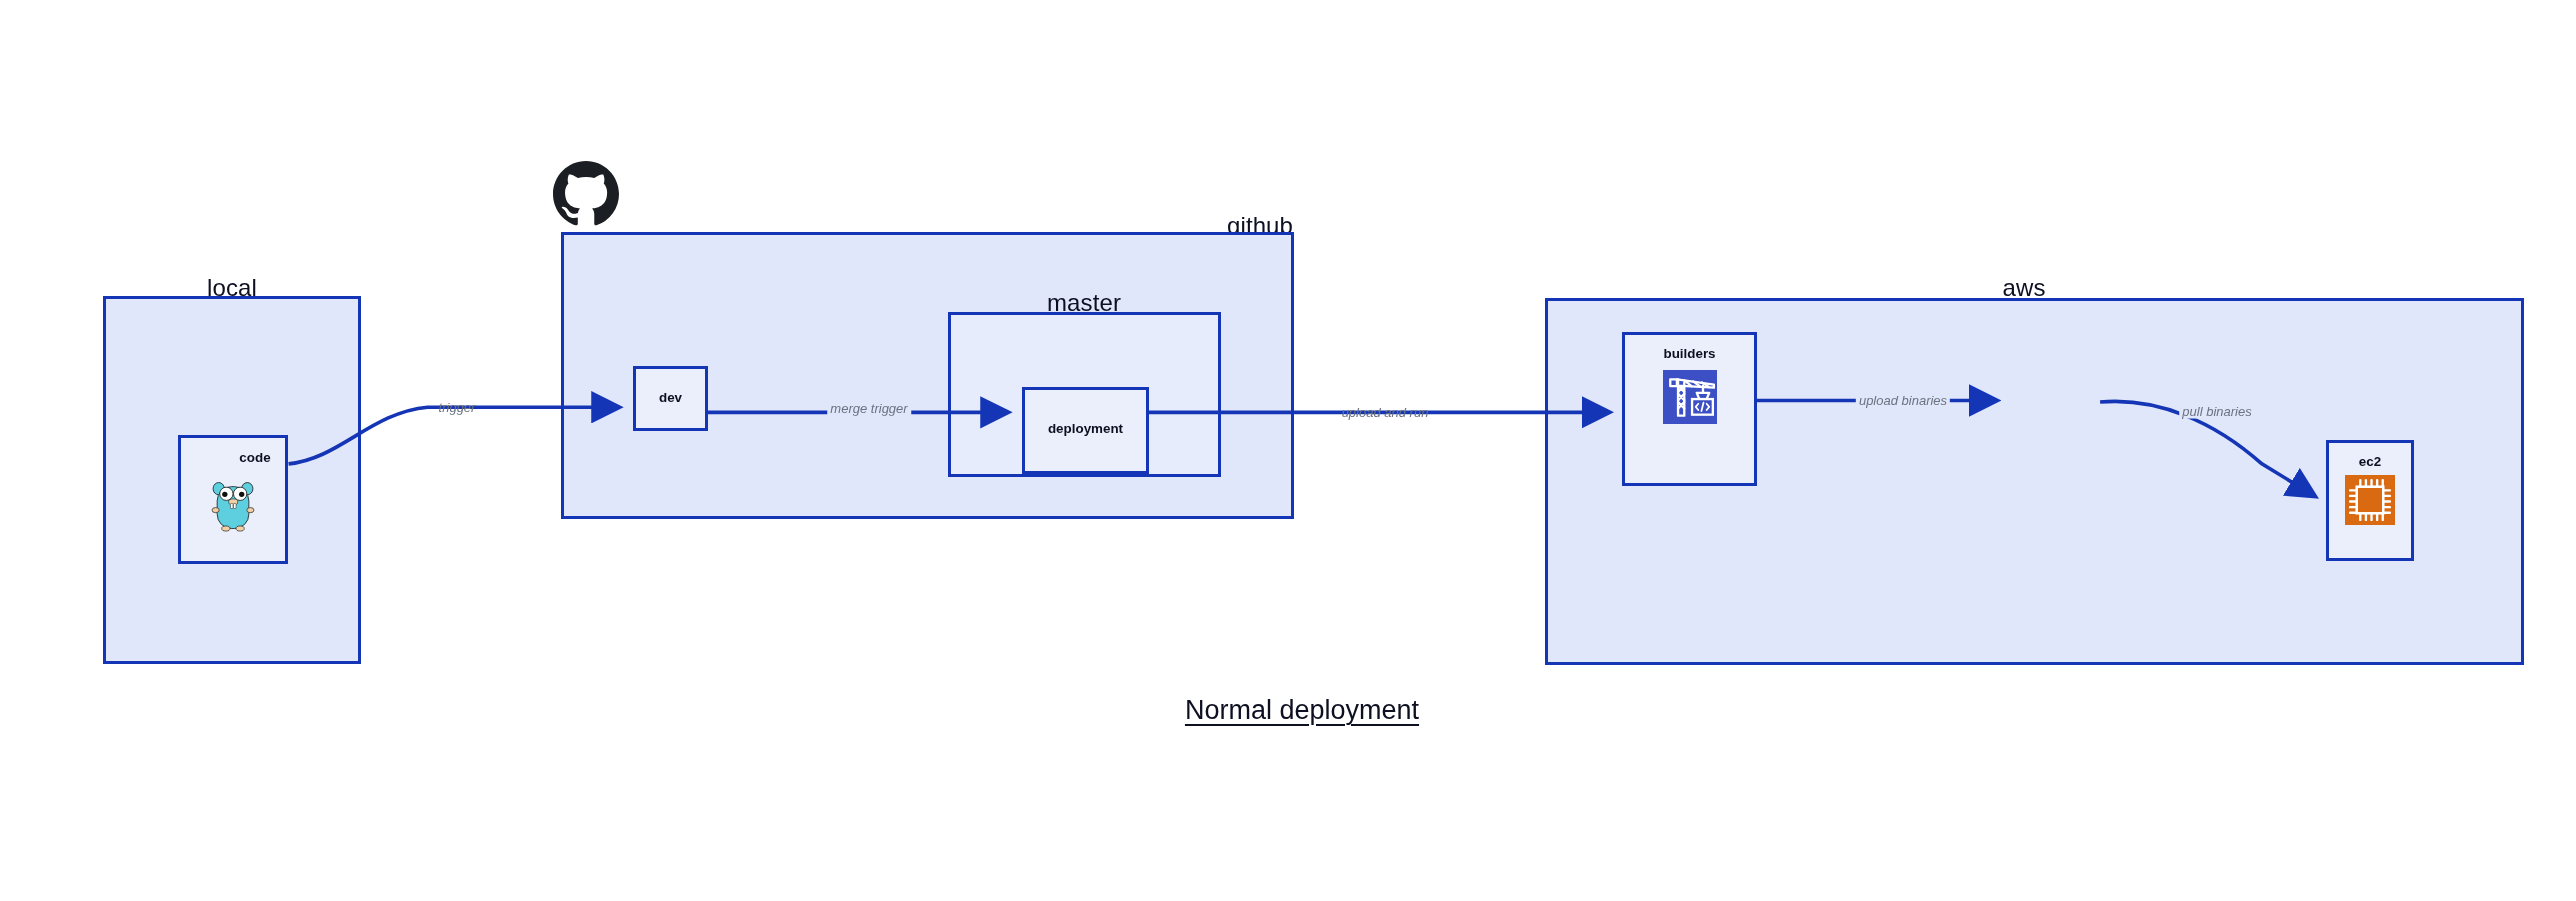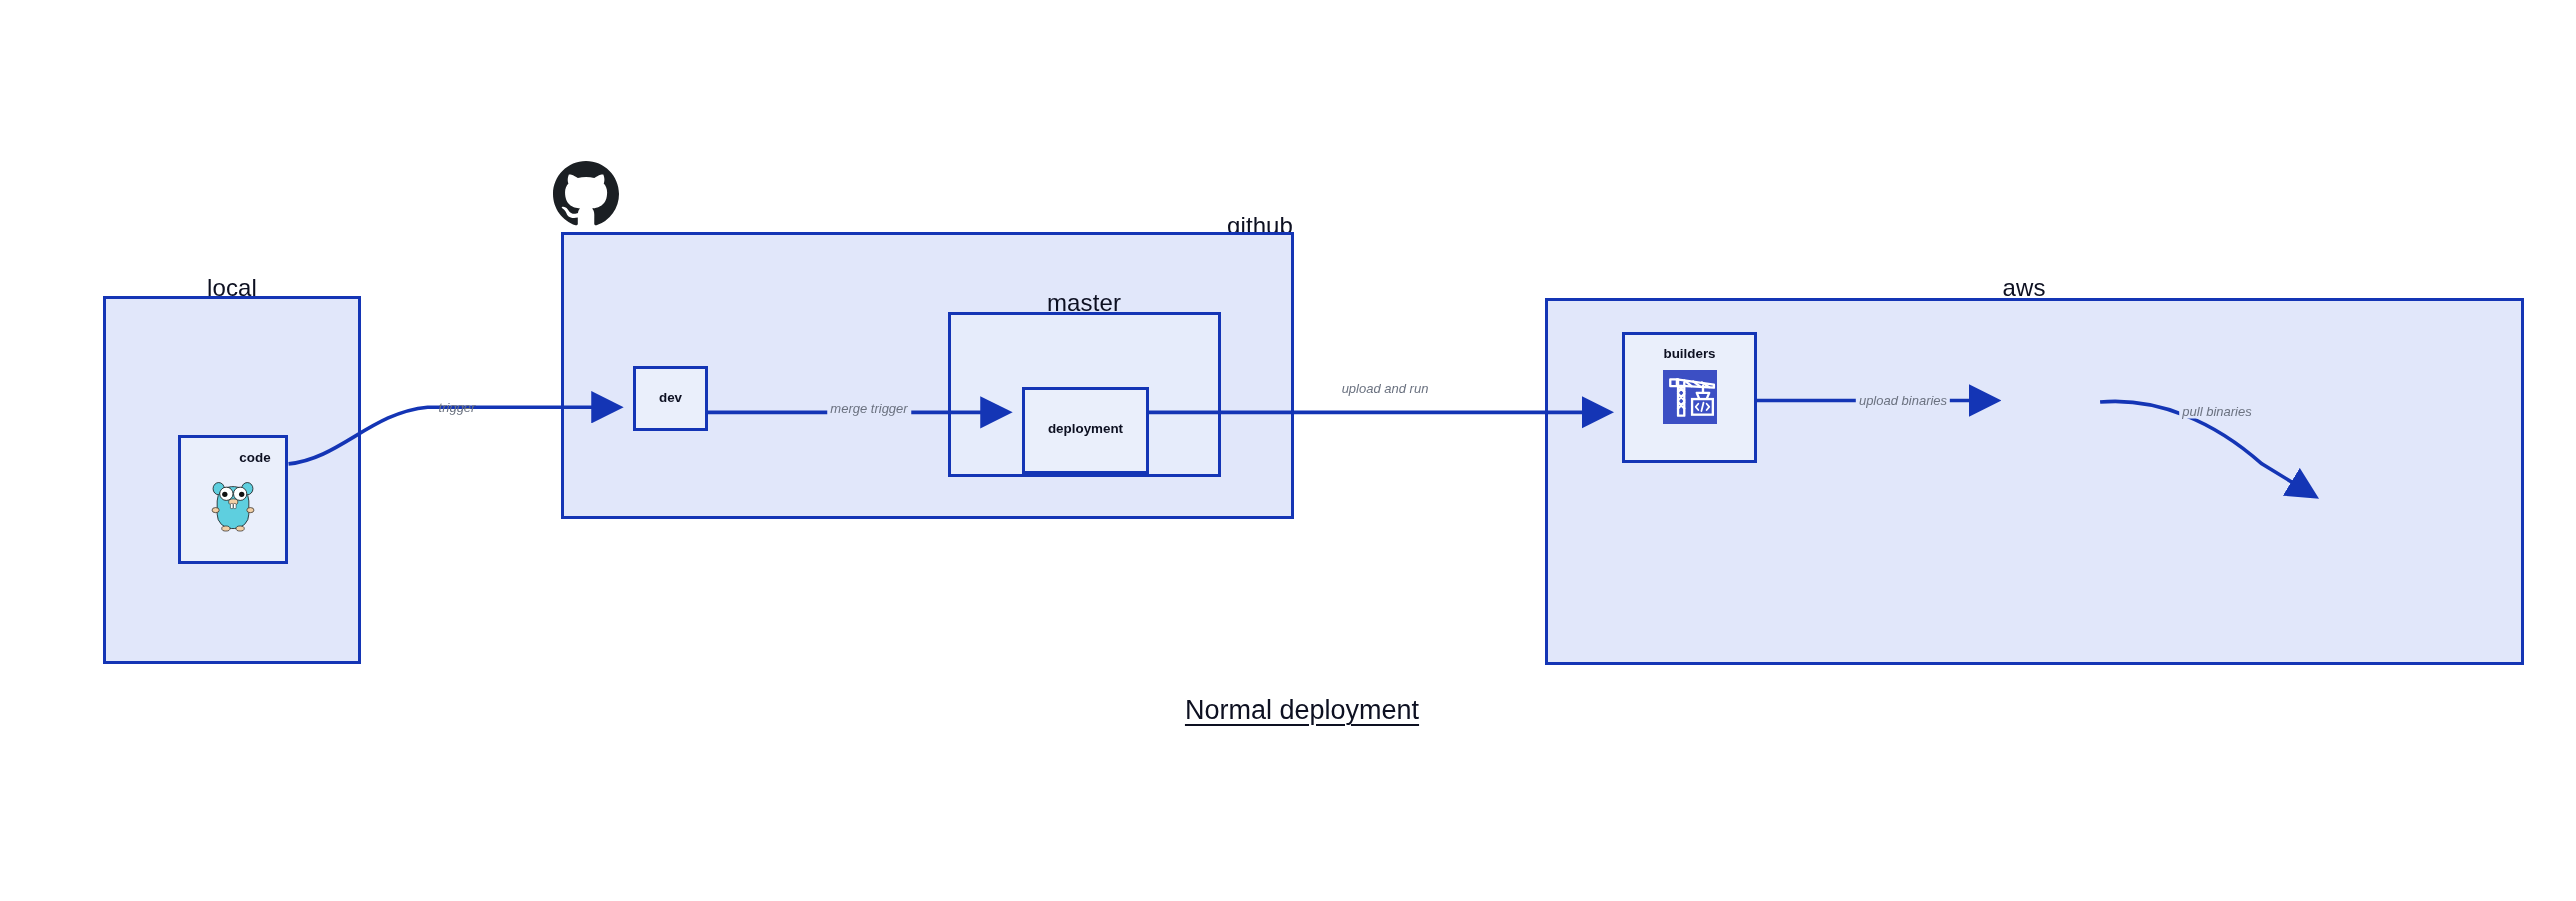--- a/index.html
+++ b/index.html
@@ -170,21 +170,21 @@
   <div class="group-title t-center" style="left:1084px; top:279px;">master</div>
   <div class="group inner" style="left:948px; top:312px; width:273px; height:165px;"></div>
 
   <div class="node" style="left:1022px; top:387px; width:127px; height:87px;">
     <div class="node-label" style="top:32px;">deployment</div>
   </div>
 
   <div class="group-title t-center" style="left:2024px; top:264px;">aws</div>
   <div class="group" style="left:1545px; top:298px; width:979px; height:367px;"></div>
 
-  <div class="node" style="left:1622px; top:332px; width:135px; height:131px;">
+  <div class="node" style="left:1622px; top:332px; width:135px; height:154px;">
     <div class="node-label" style="top:12.4px;">builders</div>
     <div class="node-icon" style="top:35px; width:54px; height:54px;">
       <svg viewBox="0 0 104 104" width="54" height="54" aria-hidden="true">
         <rect x="0" y="0" width="104" height="104" fill="#3c4fc4"></rect>
         <g fill="none" stroke="#ffffff" stroke-width="4.5" stroke-linejoin="round" stroke-linecap="round">
 
           <rect x="14" y="18" width="13" height="13"></rect>
 
           <path d="M29 18 L29 88 M41 24 L41 88 M29 88 L41 88"></path>
           <path d="M29 30 L41 42 M41 30 L29 42 M29 46 L41 58 M41 46 L29 58 M29 62 L41 74 M41 62 L29 74"></path>
@@ -199,20 +199,35 @@
         <g fill="none" stroke="#ffffff" stroke-width="3.4" stroke-linecap="round" stroke-linejoin="round">
           <path d="M68 65 L63 71 L68 77"></path>
           <path d="M84 65 L89 71 L84 77"></path>
           <path d="M78 63 L74 79"></path>
         </g>
       </svg>
     </div>
   </div>
 
 
+  <div class="node" style="left:2326px; top:440px; width:88px; height:121px;">
+    <div class="node-label" style="top:12.4px;">ec2</div>
+    <div class="node-icon" style="top:32px; width:50px; height:50px;">
+      <svg viewBox="0 0 98 98" width="50" height="50" aria-hidden="true">
+        <rect x="0" y="0" width="98" height="98" fill="#d96a12"></rect>
+        <g stroke="#ffffff" stroke-width="4.6" stroke-linecap="round">
+          <path d="M30 10 L30 24 M41 10 L41 24 M52 10 L52 24 M63 10 L63 24 M74 10 L74 24"></path>
+          <path d="M30 74 L30 88 M41 74 L41 88 M52 74 L52 88 M63 74 L63 88 M74 74 L74 88"></path>
+          <path d="M10 30 L24 30 M10 41 L24 41 M10 52 L24 52 M10 63 L24 63 M10 74 L24 74"></path>
+          <path d="M74 30 L88 30 M74 41 L88 41 M74 52 L88 52 M74 63 L88 63 M74 74 L88 74"></path>
+        </g>
+        <rect x="23" y="23" width="52" height="52" fill="#d96a12" stroke="#ffffff" stroke-width="5"></rect>
+      </svg>
+    </div>
+  </div>
 
   <svg class="edges" aria-hidden="true" viewBox="0 0 5054 1750" width="2604" height="902">
     <defs>
       <marker id="arrowhead" viewBox="0 0 12 12" refX="10" refY="6" markerWidth="9" markerHeight="9" orient="auto-start-reverse">
         <path d="M0 0 L12 6 L0 12 Z" fill="#1435b5"></path>
       </marker>
     </defs>
 
     <g>
       <path d="M560 900 C 660 890, 720 800, 830 790 L 1200 790" fill="none" stroke="#1435b5" stroke-width="7" marker-end="url(#arrowhead)"></path>
@@ -230,20 +245,20 @@
       <path d="M3410 777 L 3874 777" fill="none" stroke="#1435b5" stroke-width="7" marker-end="url(#arrowhead)"></path>
     </g>
 
     <g>
       <path d="M4076 780 C 4190 770, 4300 820, 4390 900 L 4492 962" fill="none" stroke="#1435b5" stroke-width="7" marker-end="url(#arrowhead)"></path>
     </g>
   </svg>
 
   <div class="edge-label on-plain" style="left:457px; top:407px;">trigger</div>
   <div class="edge-label on-fill" style="left:869px; top:408px;">merge trigger</div>
-  <div class="edge-label on-plain" style="left:1385px; top:388px;">upload and run</div>
+  <div class="edge-label on-plain" style="left:1385px; top:412px;">upload and run</div>
   <div class="edge-label on-fill" style="left:1875px; top:400px;margin-left:28px;">upload binaries</div>
   <div class="edge-label on-fill" style="left:2217px; top:411px;">pull binaries</div>
 
   <div class="diagram-title" style="left:1302px; top:697px;">Normal deployment</div>
 
 </div>
 
 
 </body></html>

